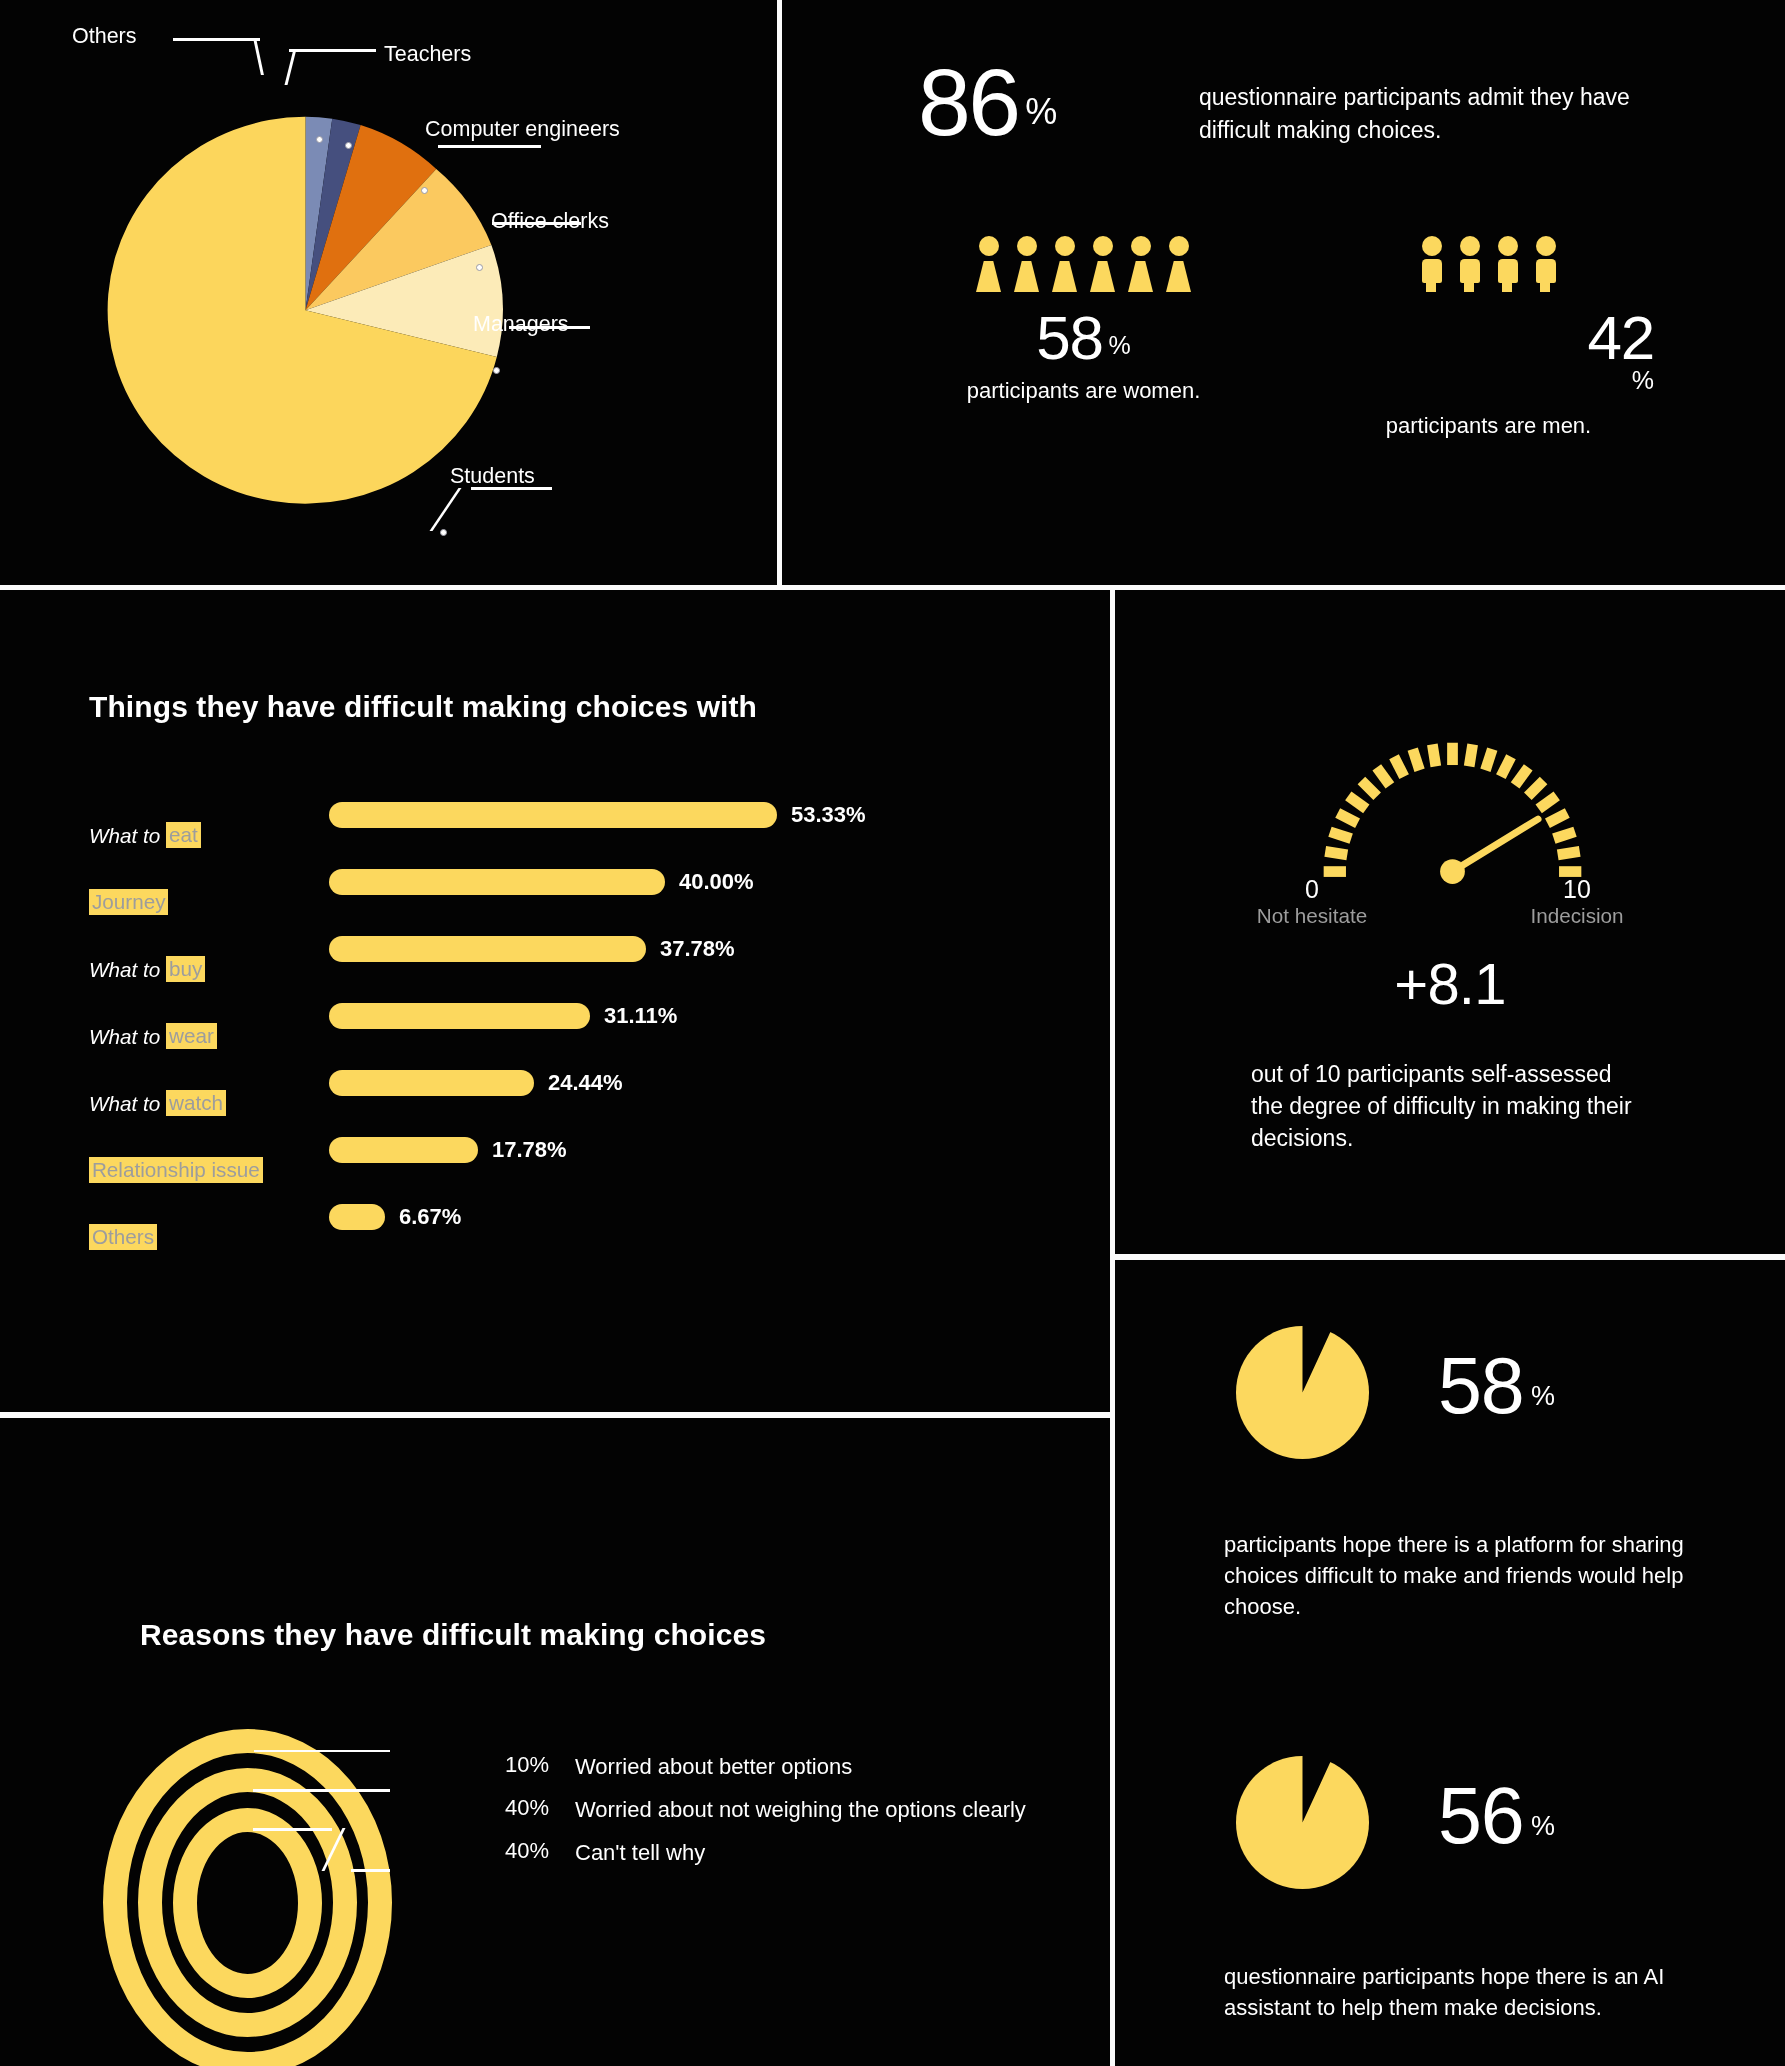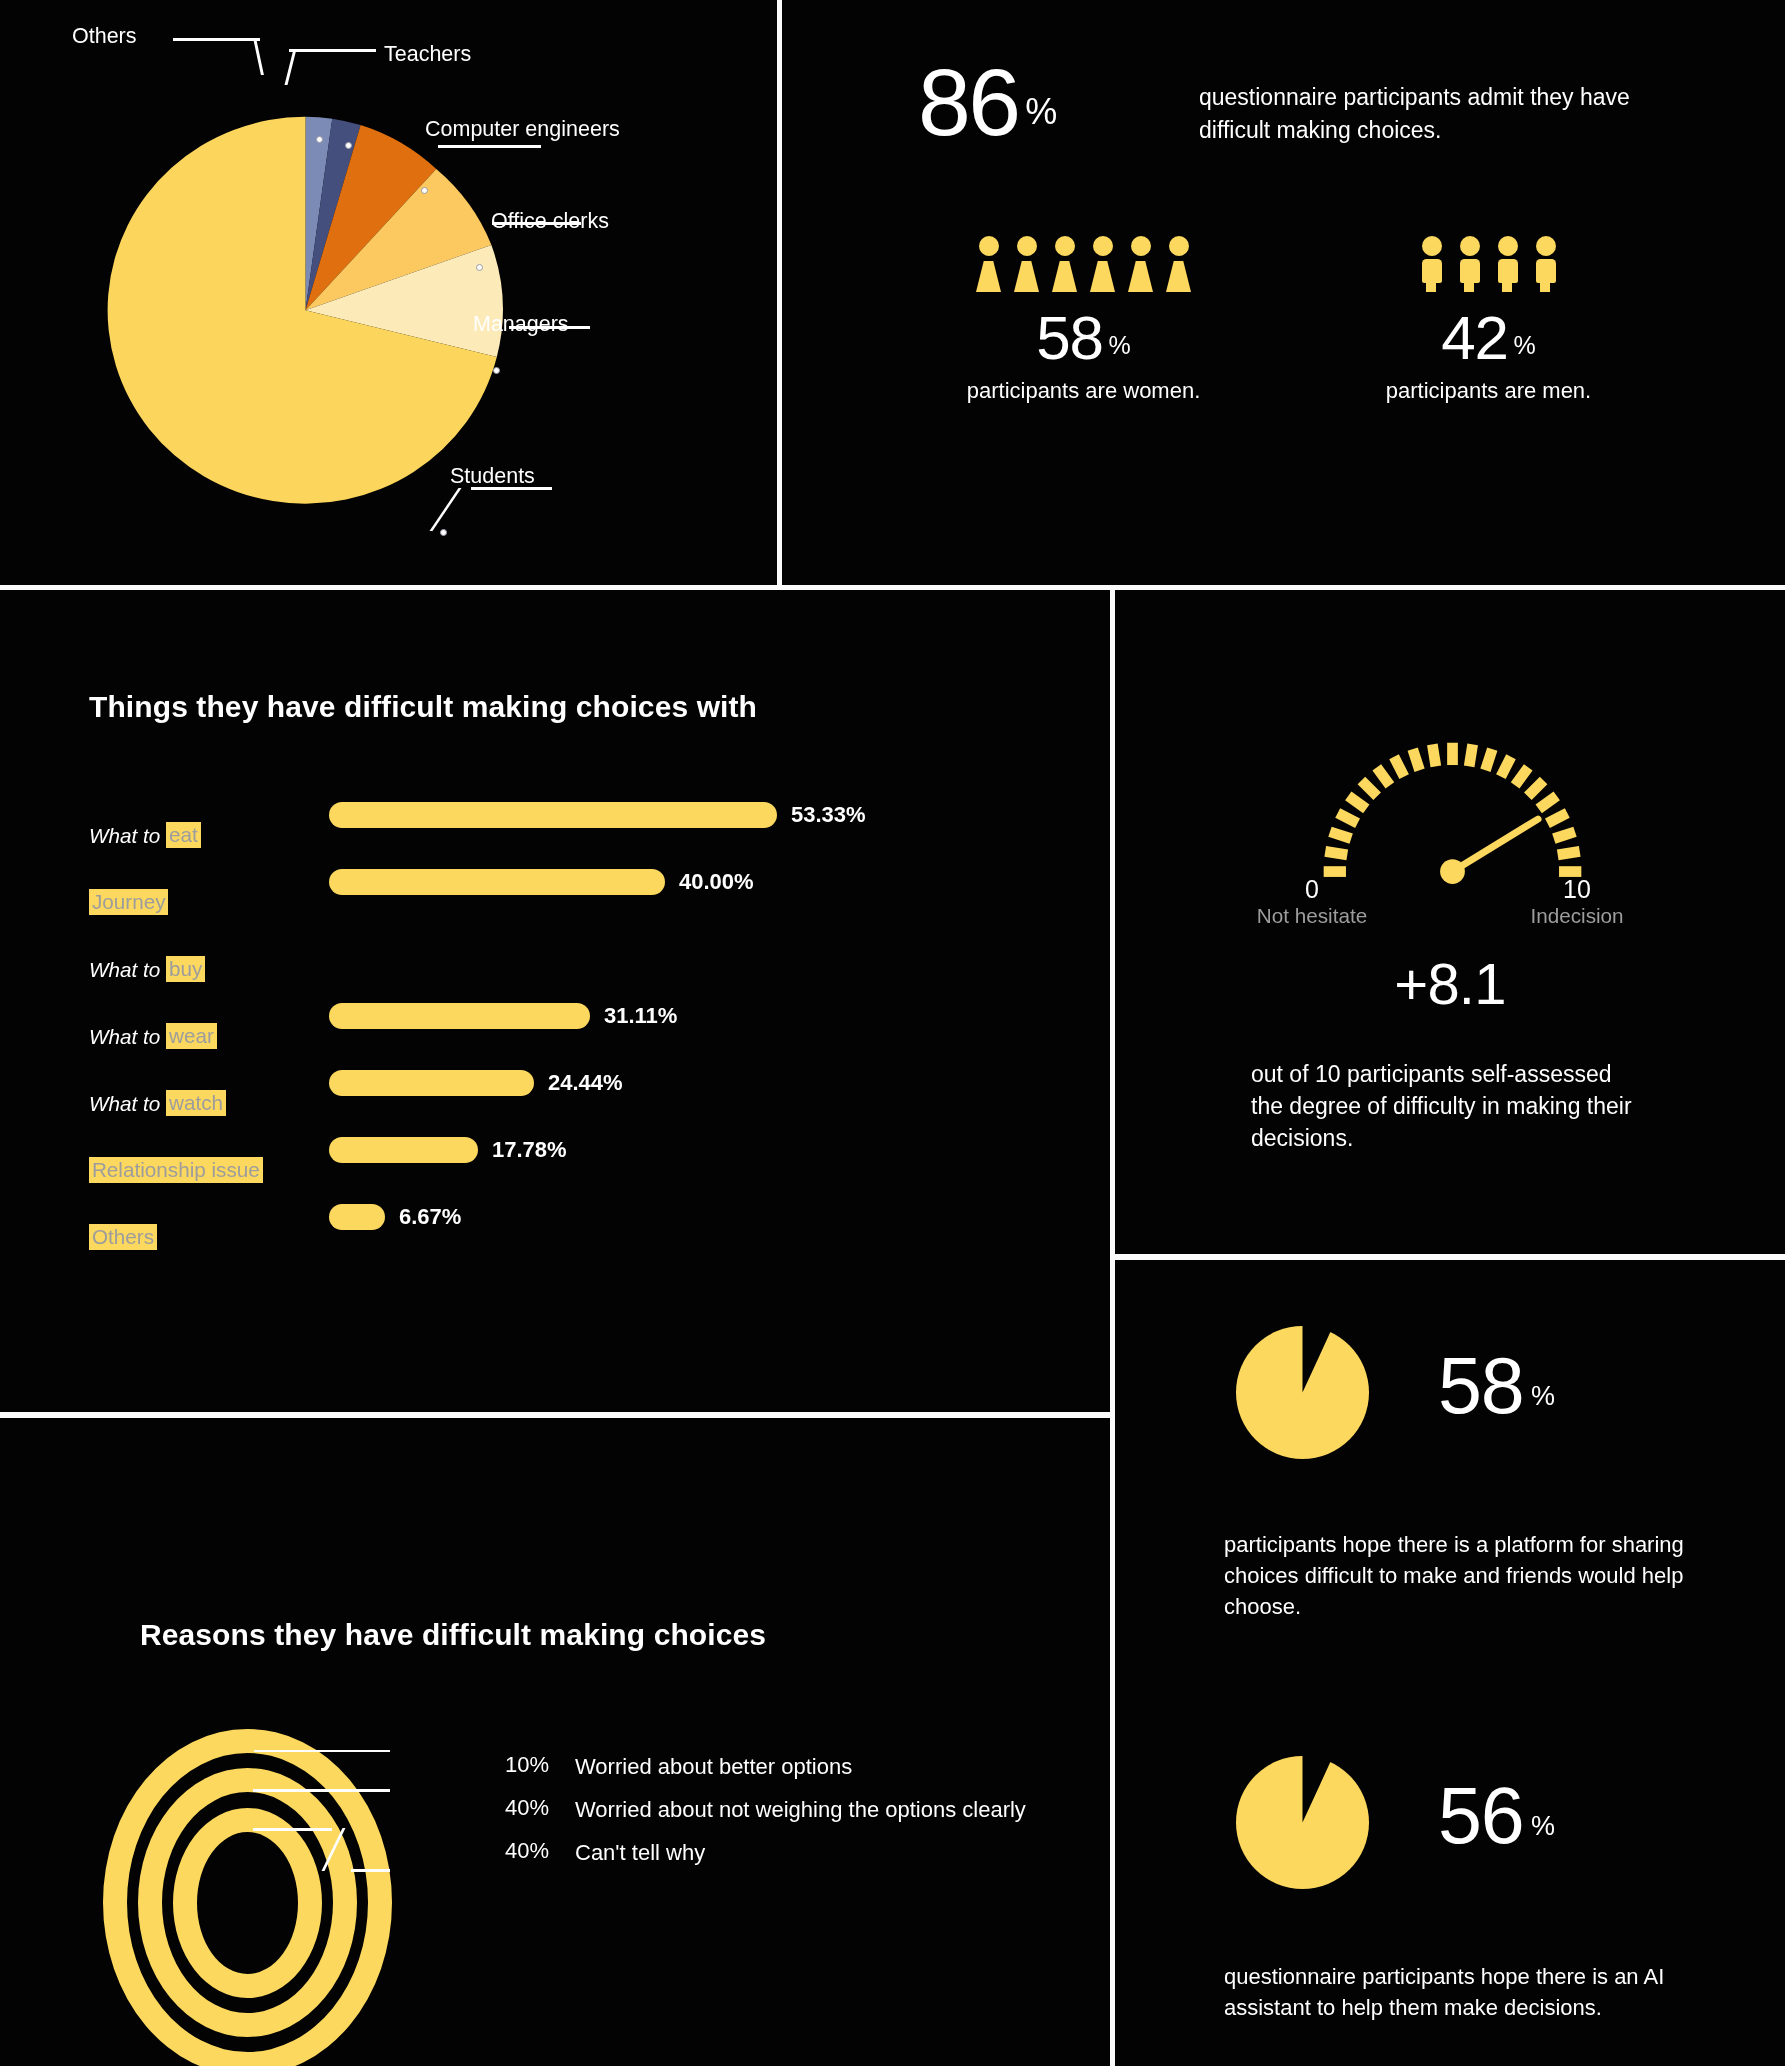--- a/index.html
+++ b/index.html
@@ -229,21 +229,21 @@
             <div class="head"></div>
             <div class="body"></div>
             <div class="legs"></div>
           </div>
         <div class="fig m">
             <div class="head"></div>
             <div class="body"></div>
             <div class="legs"></div>
           </div>
       </div>
-      <div class="gnum" style="justify-content:center;">
+      <div class="gnum" style="flex-direction:column;">
         <span class="n">42</span>
         <span class="p">%</span>
       </div>
       <div class="gcap">participants are men.</div>
     </div>
   </div>
 
   <div class="panel" id="panel-bars"></div>
   <div class="ttl" id="bars-title">Things they have difficult making choices with</div>
   <div id="bars-list">
@@ -256,20 +256,24 @@
       </div>
       <div class="bar-row">
         <div class="bar-label"><span class="hl">Journey</span></div>
         <div class="bar-track">
           <div class="bar-fill" style="width: 336px;"></div>
           <span class="bar-val">40.00%</span>
         </div>
       </div>
       <div class="bar-row">
         <div class="bar-label"><span class="pfx">What to </span><span class="hl">buy</span></div>
+        <div class="bar-track">
+          <div class="bar-fill" style="width: 317px;"></div>
+          <span class="bar-val">37.78%</span>
+        </div>
       </div>
       <div class="bar-row">
         <div class="bar-label"><span class="pfx">What to </span><span class="hl">wear</span></div>
         <div class="bar-track">
           <div class="bar-fill" style="width: 261px;"></div>
           <span class="bar-val">31.11%</span>
         </div>
       </div>
       <div class="bar-row">
         <div class="bar-label"><span class="pfx">What to </span><span class="hl">watch</span></div>

